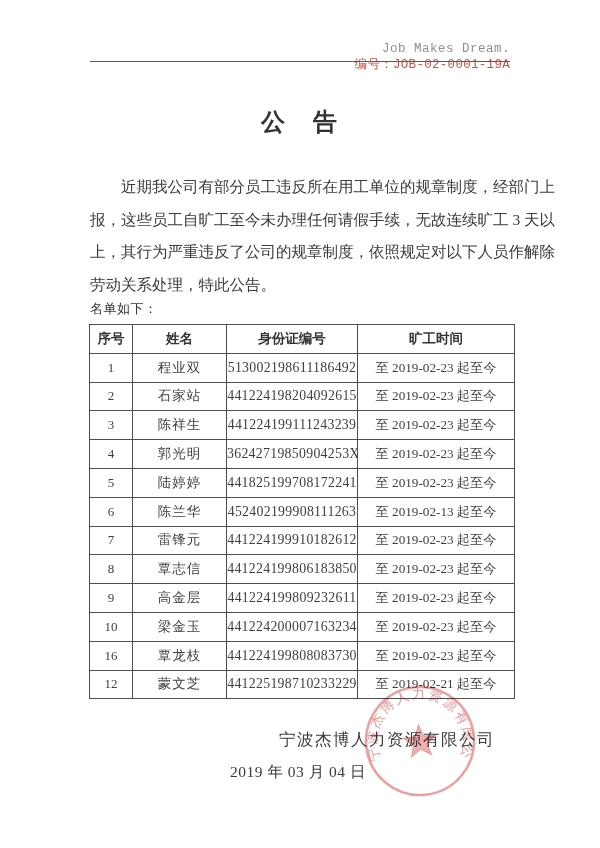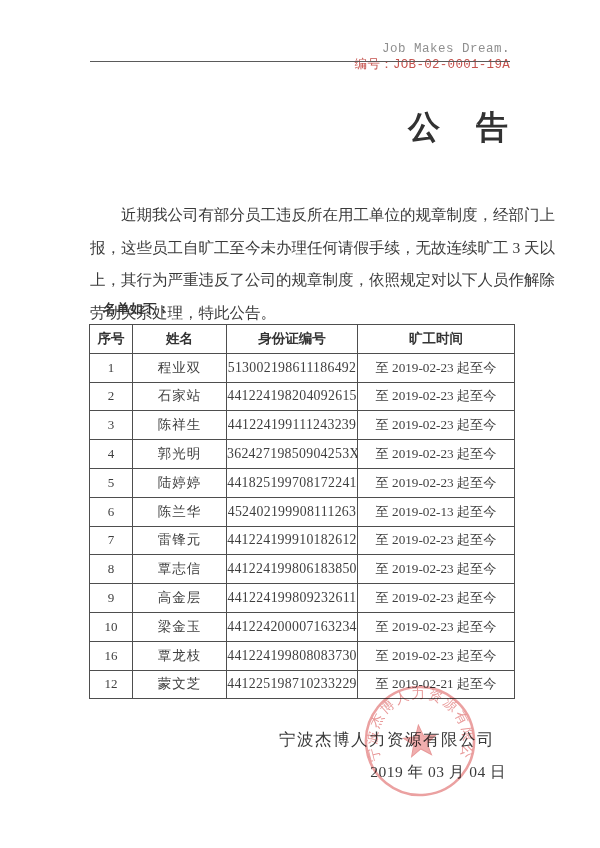--- a/index.html
+++ b/index.html
@@ -10,46 +10,46 @@
   
   .hdr{position:absolute;left:90px;top:42px;width:420px;height:19px;
        display:flex;justify-content:space-between;align-items:flex-end;flex-direction:column;}
   .slogan{font-family:"Liberation Mono","DejaVu Sans Mono",monospace;
           font-size:12.5px;color:#8f8f8f;letter-spacing:0.5px;}
   .docno{font-family:"Liberation Mono","DejaVu Sans Mono",monospace;
          font-size:12.5px;color:#c5534e;letter-spacing:0.3px;}
   .hdr-rule{position:absolute;left:90px;top:61px;width:420px;height:0;
             border-top:1.8px solid #5a5a5a;}
   
-  .title{position:absolute;left:90px;top:106px;width:420px;text-align:right;
-         font-size:32px;font-weight:600;color:#323232;letter-spacing:2px;}
+  .title{position:absolute;left:90px;top:106px;width:420px;text-align:center;
+         font-size:24px;font-weight:600;color:#323232;letter-spacing:2px;}
   
   .para{position:absolute;left:90px;top:171px;width:420px;
-        font-size:15.5px;line-height:32.6px;color:#3a3a3a;margin-top:28px;}
+        font-size:15.5px;line-height:32.6px;color:#3a3a3a;}
   .para .ln{text-align:justify;text-align-last:justify;white-space:nowrap;}
   .para .ln.first{padding-left:2em;}
   .para .ln.last{text-align:center;text-align-last:left;}
-  .list-label{position:absolute;left:103px;top:300px;font-size:13px;font-weight:bold;
+  .list-label{position:absolute;left:90px;top:300px;font-size:13px;font-weight:normal;
               color:#333333;letter-spacing:0.5px;}
   
   table.roster{position:absolute;left:89px;top:324px;width:421px;
                border-collapse:collapse;table-layout:fixed;}
   table.roster th,table.roster td{
     border:1.2px solid #4e4e4e;height:27.8px;text-align:center;vertical-align:middle;
     padding:0;color:#3e3e3e;overflow:hidden;}
   table.roster th{font-size:13.5px;font-weight:bold;color:#343434;margin-left:29px;}
   th.c0{width:42px;} th.c1{width:93px;} th.c2{width:130px;} th.c3{width:156px;}
   td.c0{font-size:13px;}
   td.c1{font-size:13.5px;letter-spacing:1px;}
   td.c2{font-size:13.8px;letter-spacing:0.3px;}
   td.c3{font-size:13.2px;}
   
   .company{position:absolute;left:90px;top:729px;width:405px;text-align:right;
            font-size:16.5px;color:#3a3a3a;letter-spacing:1.5px;}
-  .date{position:absolute;left:90px;top:762px;width:416px;text-align:right;
+  .date{position:absolute;left:90px;top:762px;width:416px;text-align:center;
         font-size:15.5px;color:#3a3a3a;letter-spacing:0.5px;}
   
   .seal{position:absolute;left:347px;top:668px;width:146px;height:146px;
         opacity:0.8;mix-blend-mode:multiply;transform:rotate(-6deg);}
 </style>
 </head>
 <body>
 
 <div class="page">
 

